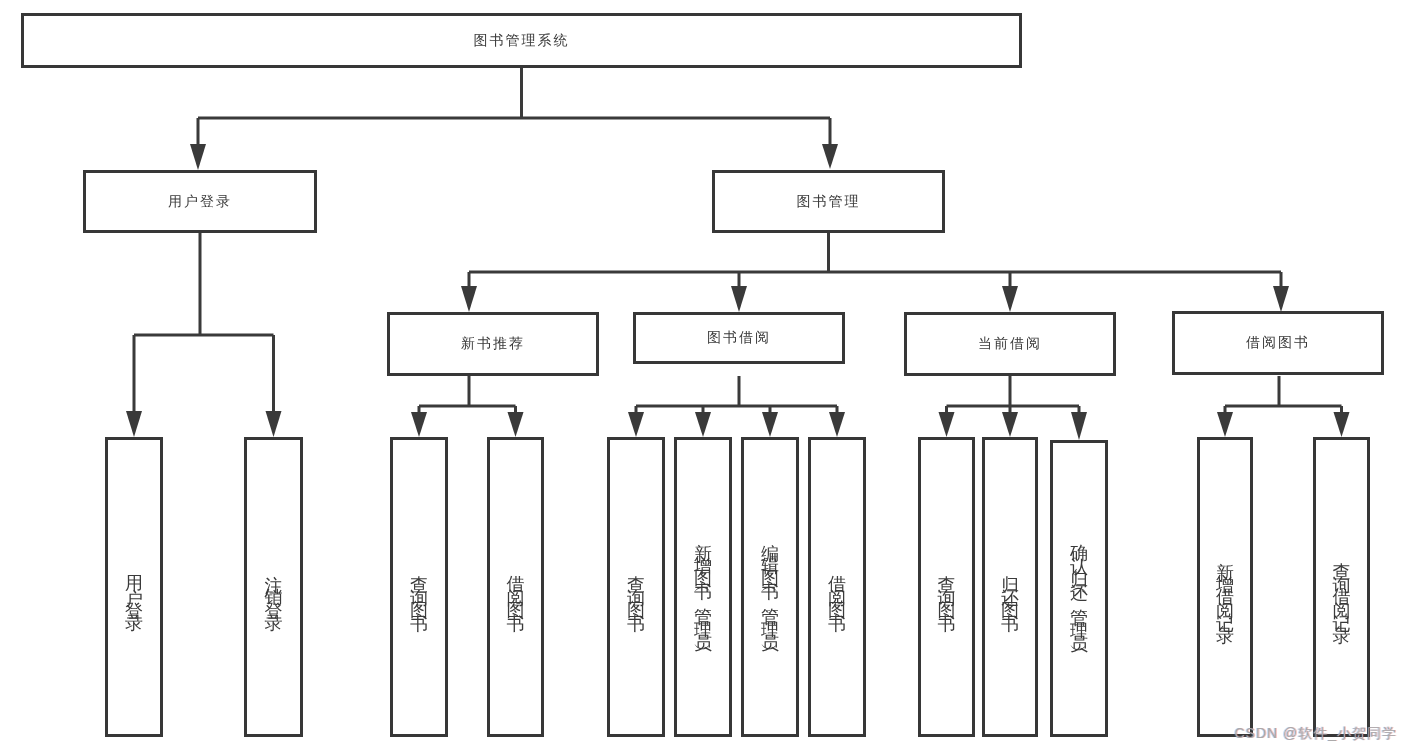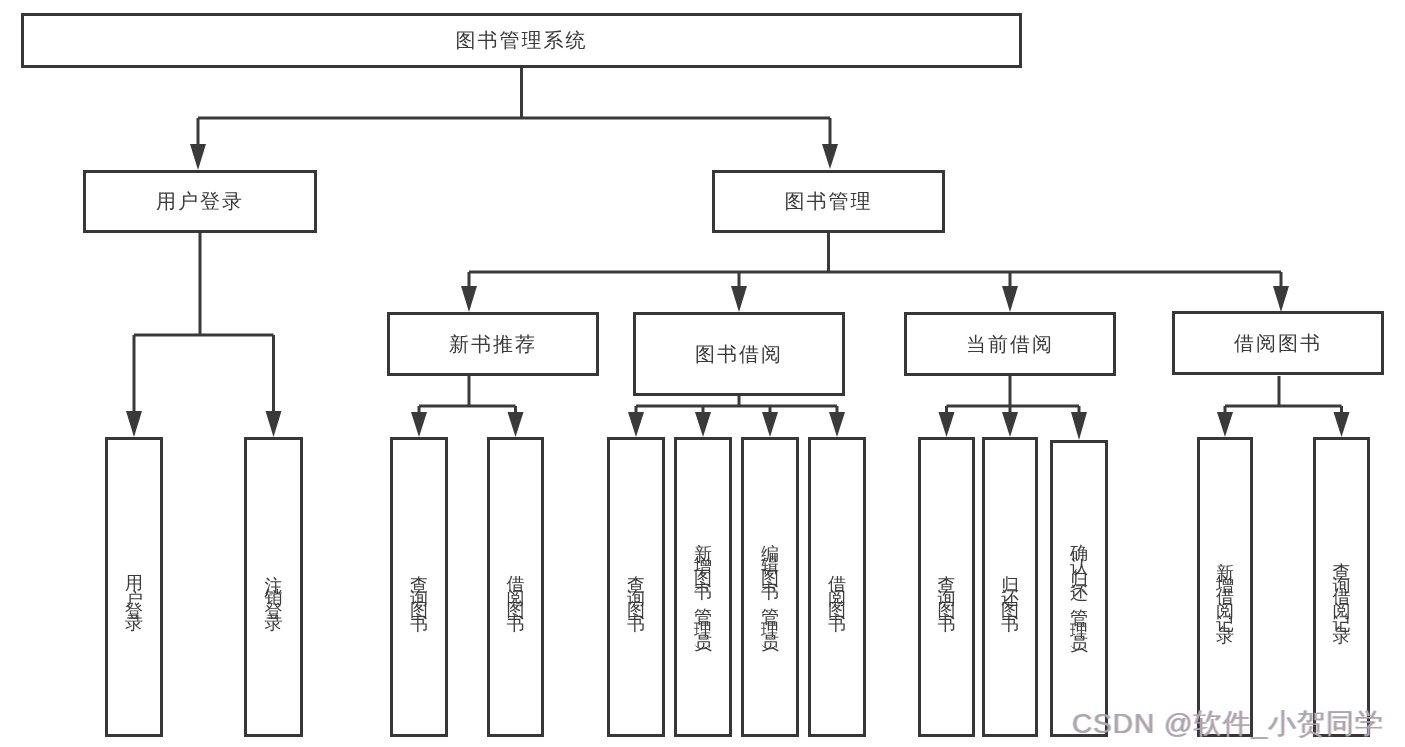--- a/index.html
+++ b/index.html
@@ -26,38 +26,38 @@
     position: absolute;
     box-sizing: border-box;
     border: 3px solid #373737;
     background: #ffffff;
     display: flex;
     align-items: center;
     justify-content: center;
     color: #3a3a3a;
   }
   .h-label {
-    font-size: 20px;
+    font-size: 14px;
     letter-spacing: 2px;
     white-space: nowrap;
     color: #3a3a3a;
   }
   .v-label {
     writing-mode: vertical-rl;
     text-orientation: mixed;
     font-size: 18px;
     line-height: 1;
     letter-spacing: 13px;
     color: #3a3a3a;
   }
   .watermark {
     position: absolute;
-    right: 21px;
+    right: 8px;
     bottom: 4px;
-    font-size: 28px;
+    font-size: 14px;
     letter-spacing: 1px;
     color: #a9a9a9;
     text-shadow: 1px 0 rgba(221, 90, 90, 0.35), -1px 0 rgba(90, 140, 221, 0.35);
     white-space: nowrap;
     z-index: 5;
   }
 </style>
 </head>
 <body>
 
@@ -110,21 +110,21 @@
   <div class="node" style="left:83px; top:170px; width:234px; height:63px;">
     <span class="h-label">用户登录</span>
   </div>
   <div class="node" style="left:712px; top:170px; width:233px; height:63px;">
     <span class="h-label">图书管理</span>
   </div>
 
   <div class="node" style="left:363px; top:312px; width:212px; height:64px;margin-left:24px;">
     <span class="h-label">新书推荐</span>
   </div>
-  <div class="node" style="left:633px; top:312px; width:212px; height:84px;">
+  <div class="node" style="left:633px; top:312px; width:212px; height:52px;">
     <span class="h-label">图书借阅</span>
   </div>
   <div class="node" style="left:904px; top:312px; width:212px; height:64px;">
     <span class="h-label">当前借阅</span>
   </div>
   <div class="node" style="left:1172px; top:311px; width:212px; height:64px;">
     <span class="h-label">借阅图书</span>
   </div>
 
   <div class="node" style="left:105px; top:437px; width:58px; height:300px;">

